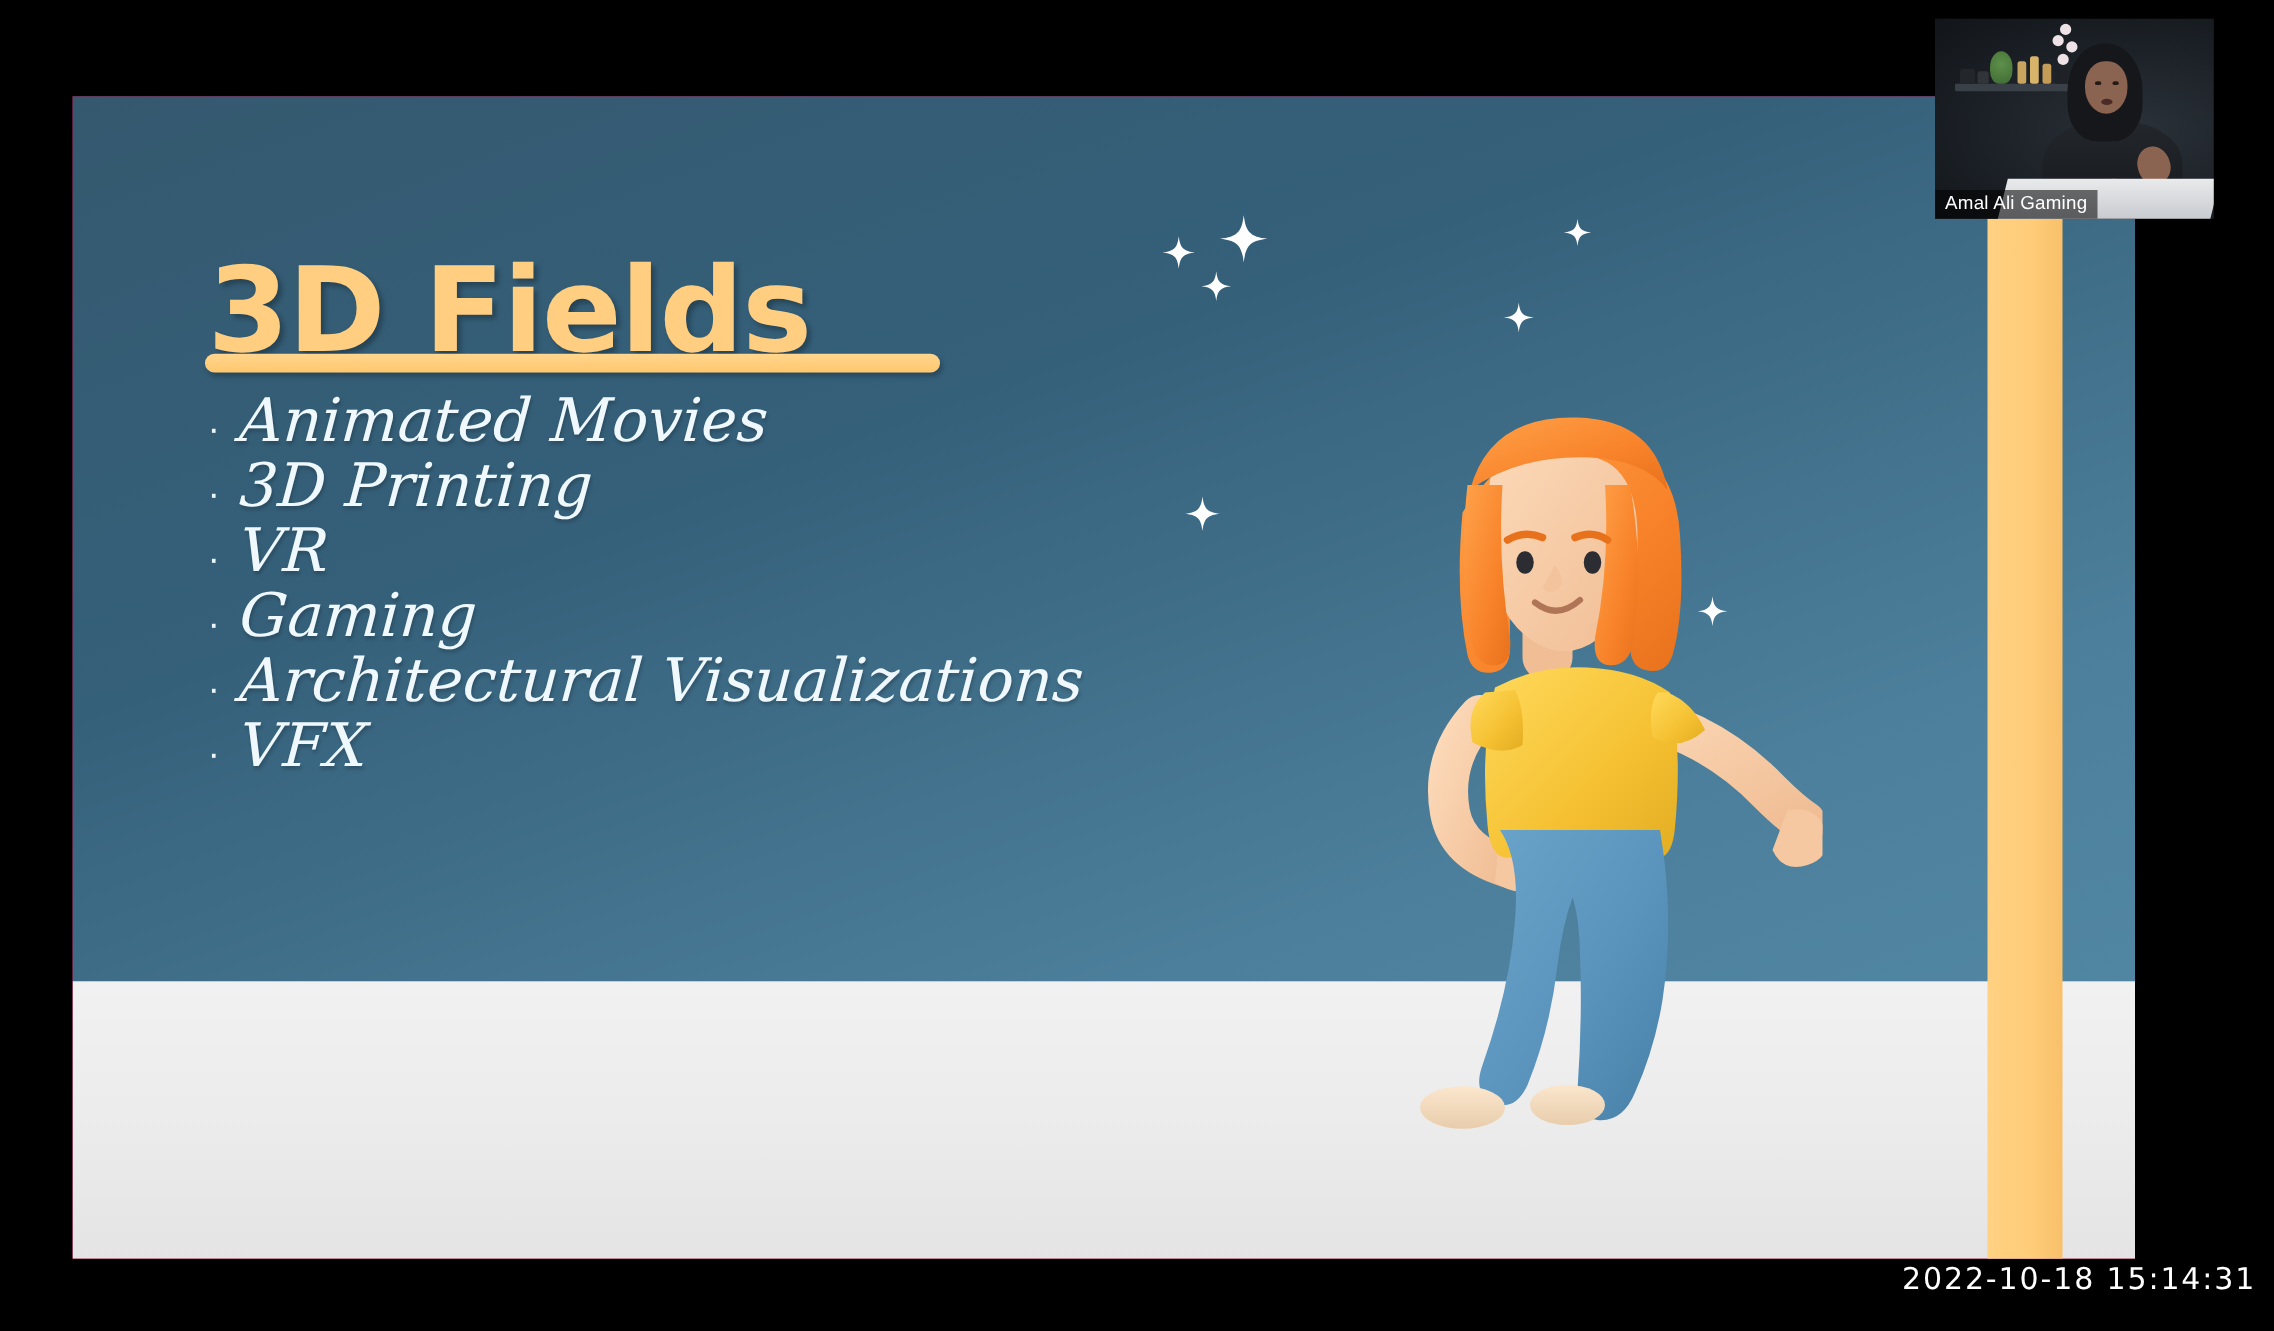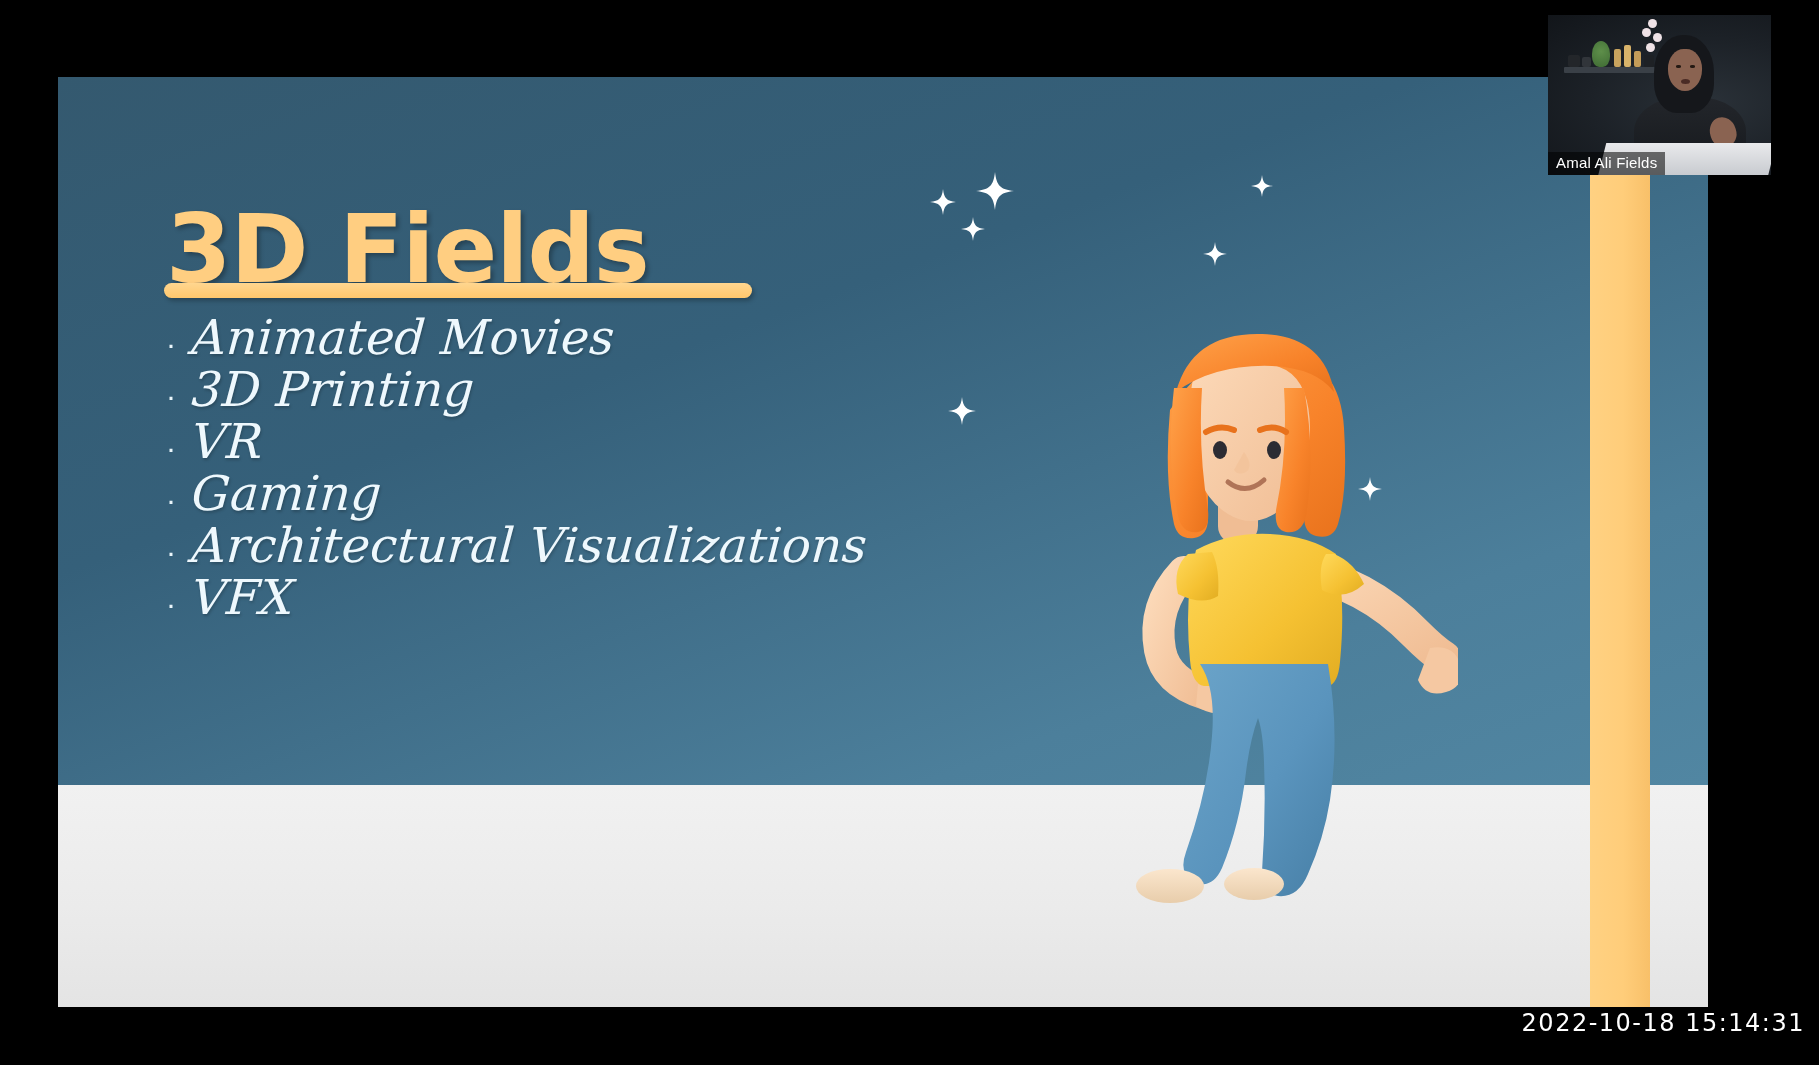--- a/index.html
+++ b/index.html
@@ -466,18 +466,18 @@
         <div class="pip-eye" style="left:8px;"></div>
         <div class="pip-eye" style="left:22px;"></div>
         <div class="pip-mouth"></div>
       </div>
       <div class="pip-hand" style="left:78px; top:82px; transform:rotate(-18deg);"></div>
       <div class="pip-hand" style="left:44px; top:108px; width:30px; height:24px; transform:rotate(6deg);"></div>
     </div>
 
     <div class="pip-laptop"></div>
 
-    <div class="pip-name">Amal  Ali Fields</div>
+    <div class="pip-name">Amal  Ali Gaming</div>
   </div>
 
   <div class="timestamp">2022-10-18  15:14:31</div>
 
 </div>
 
 </body></html>

